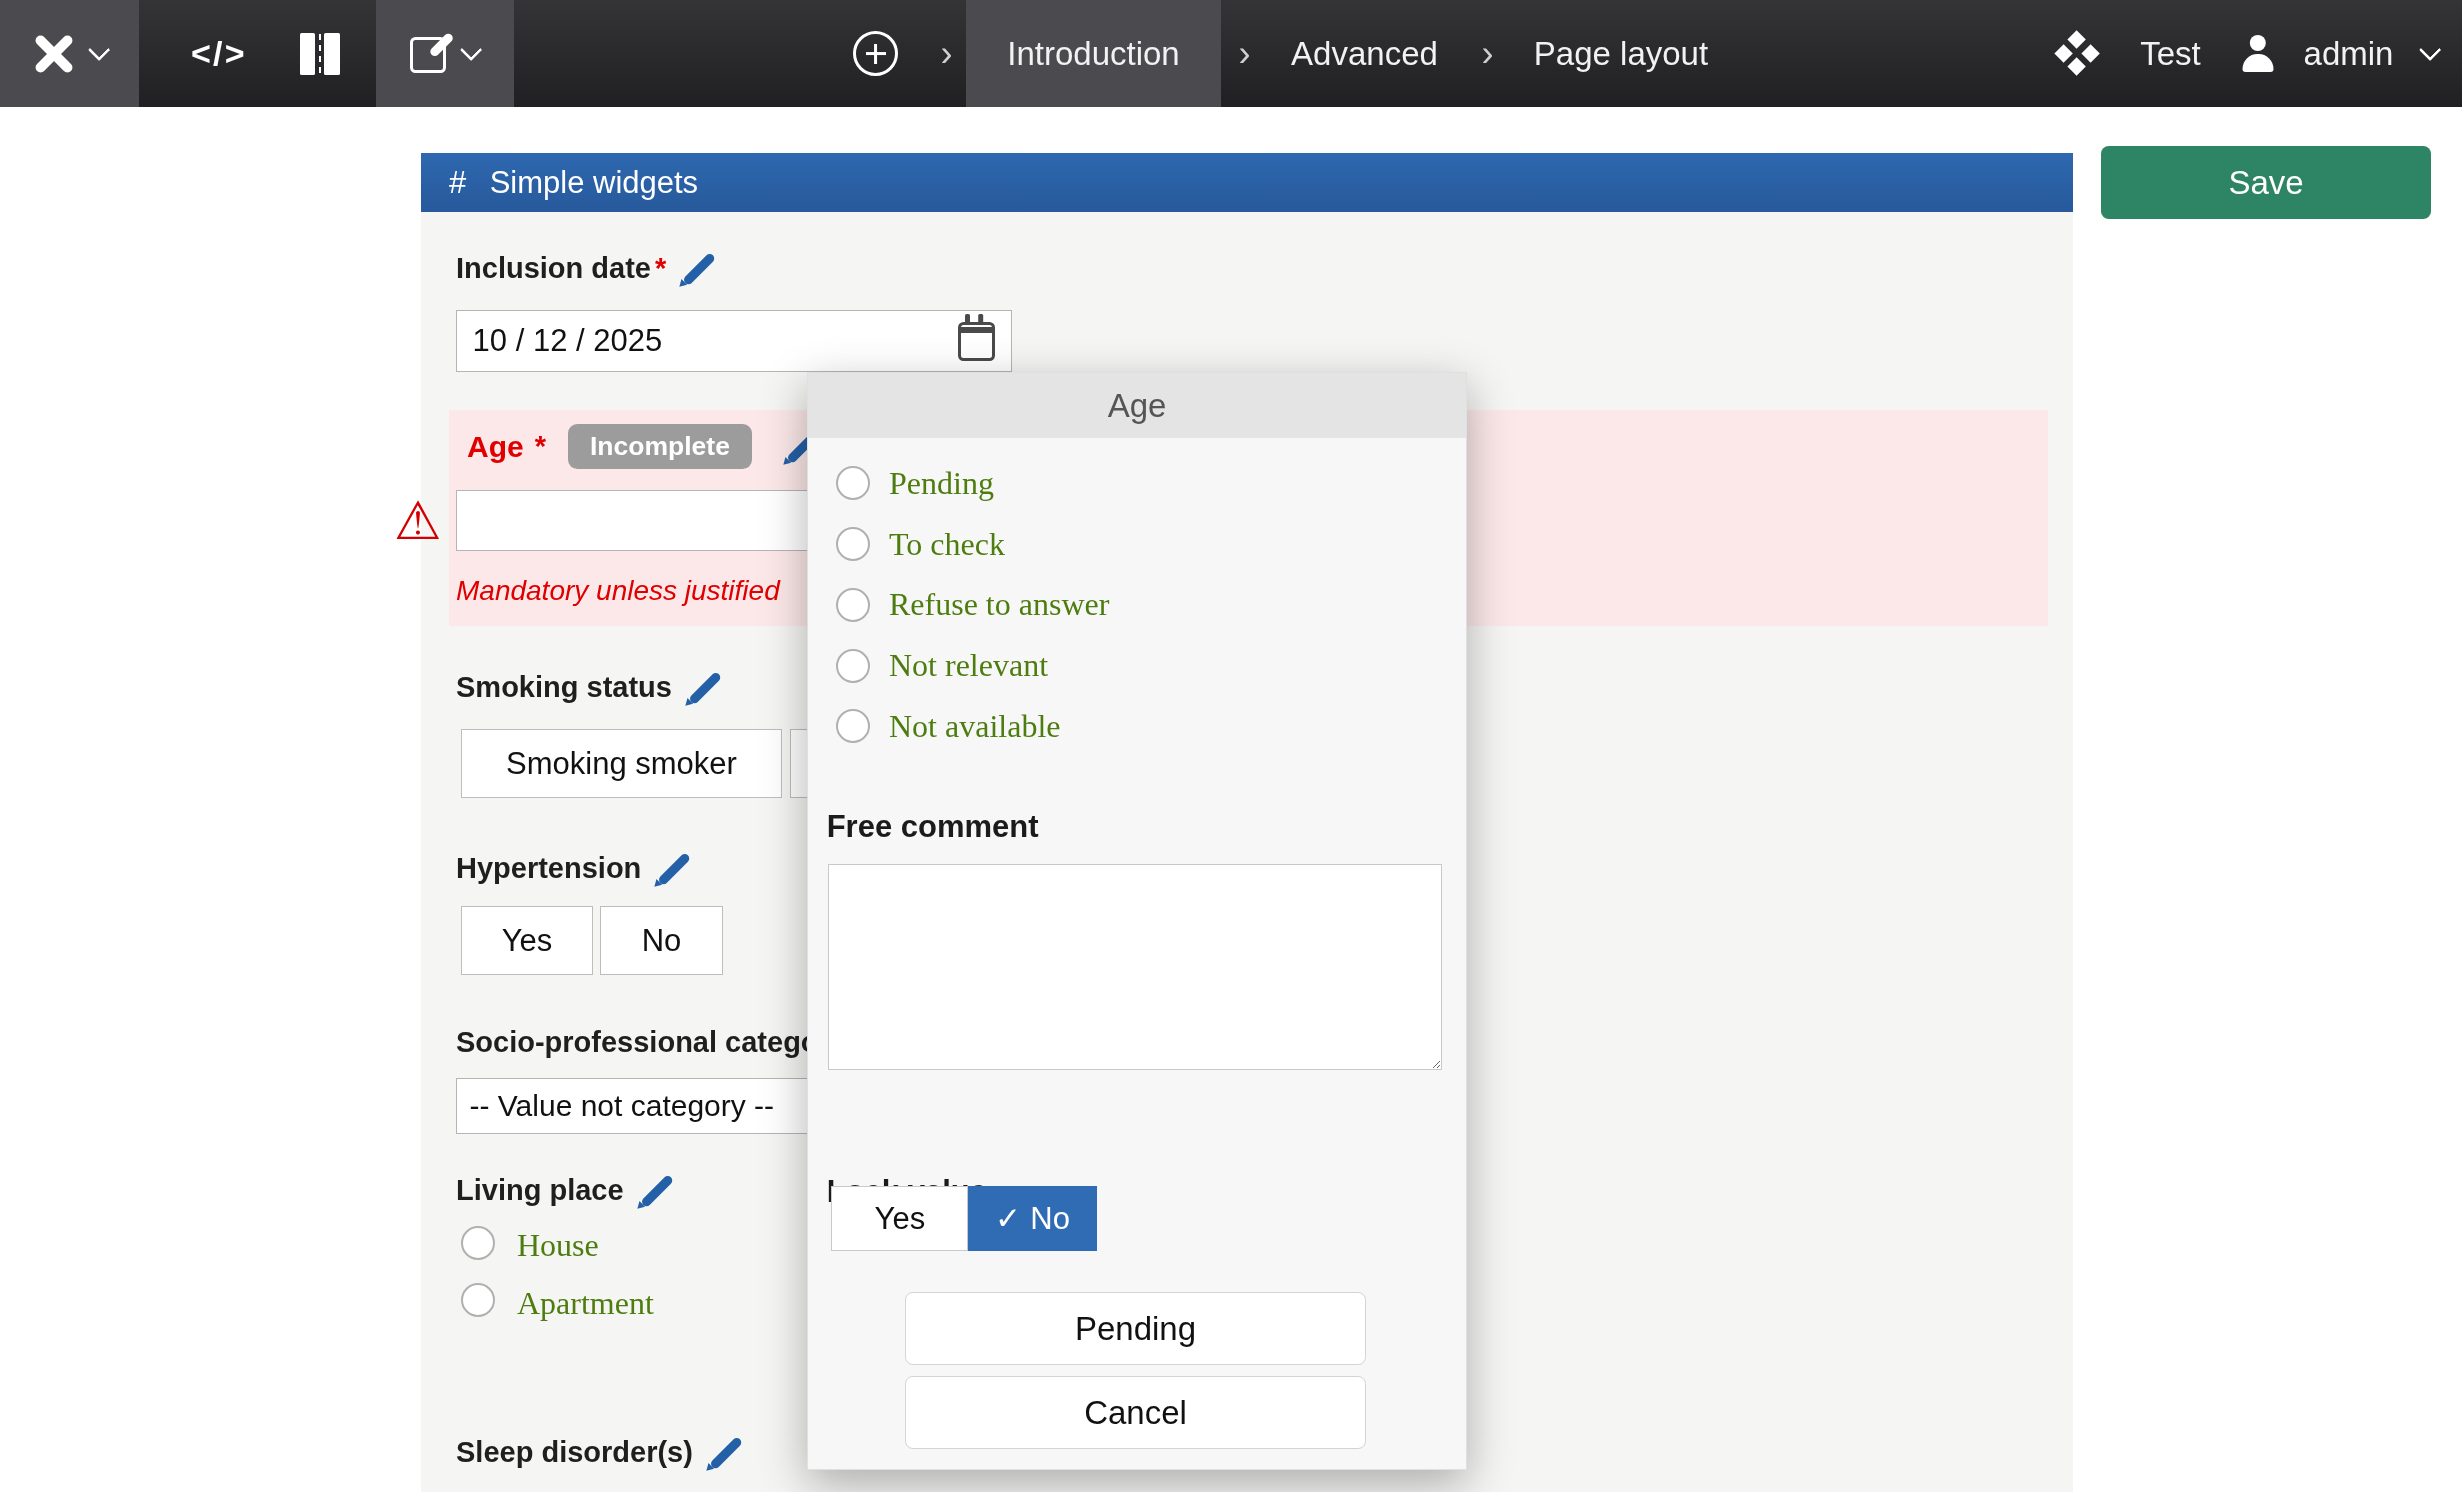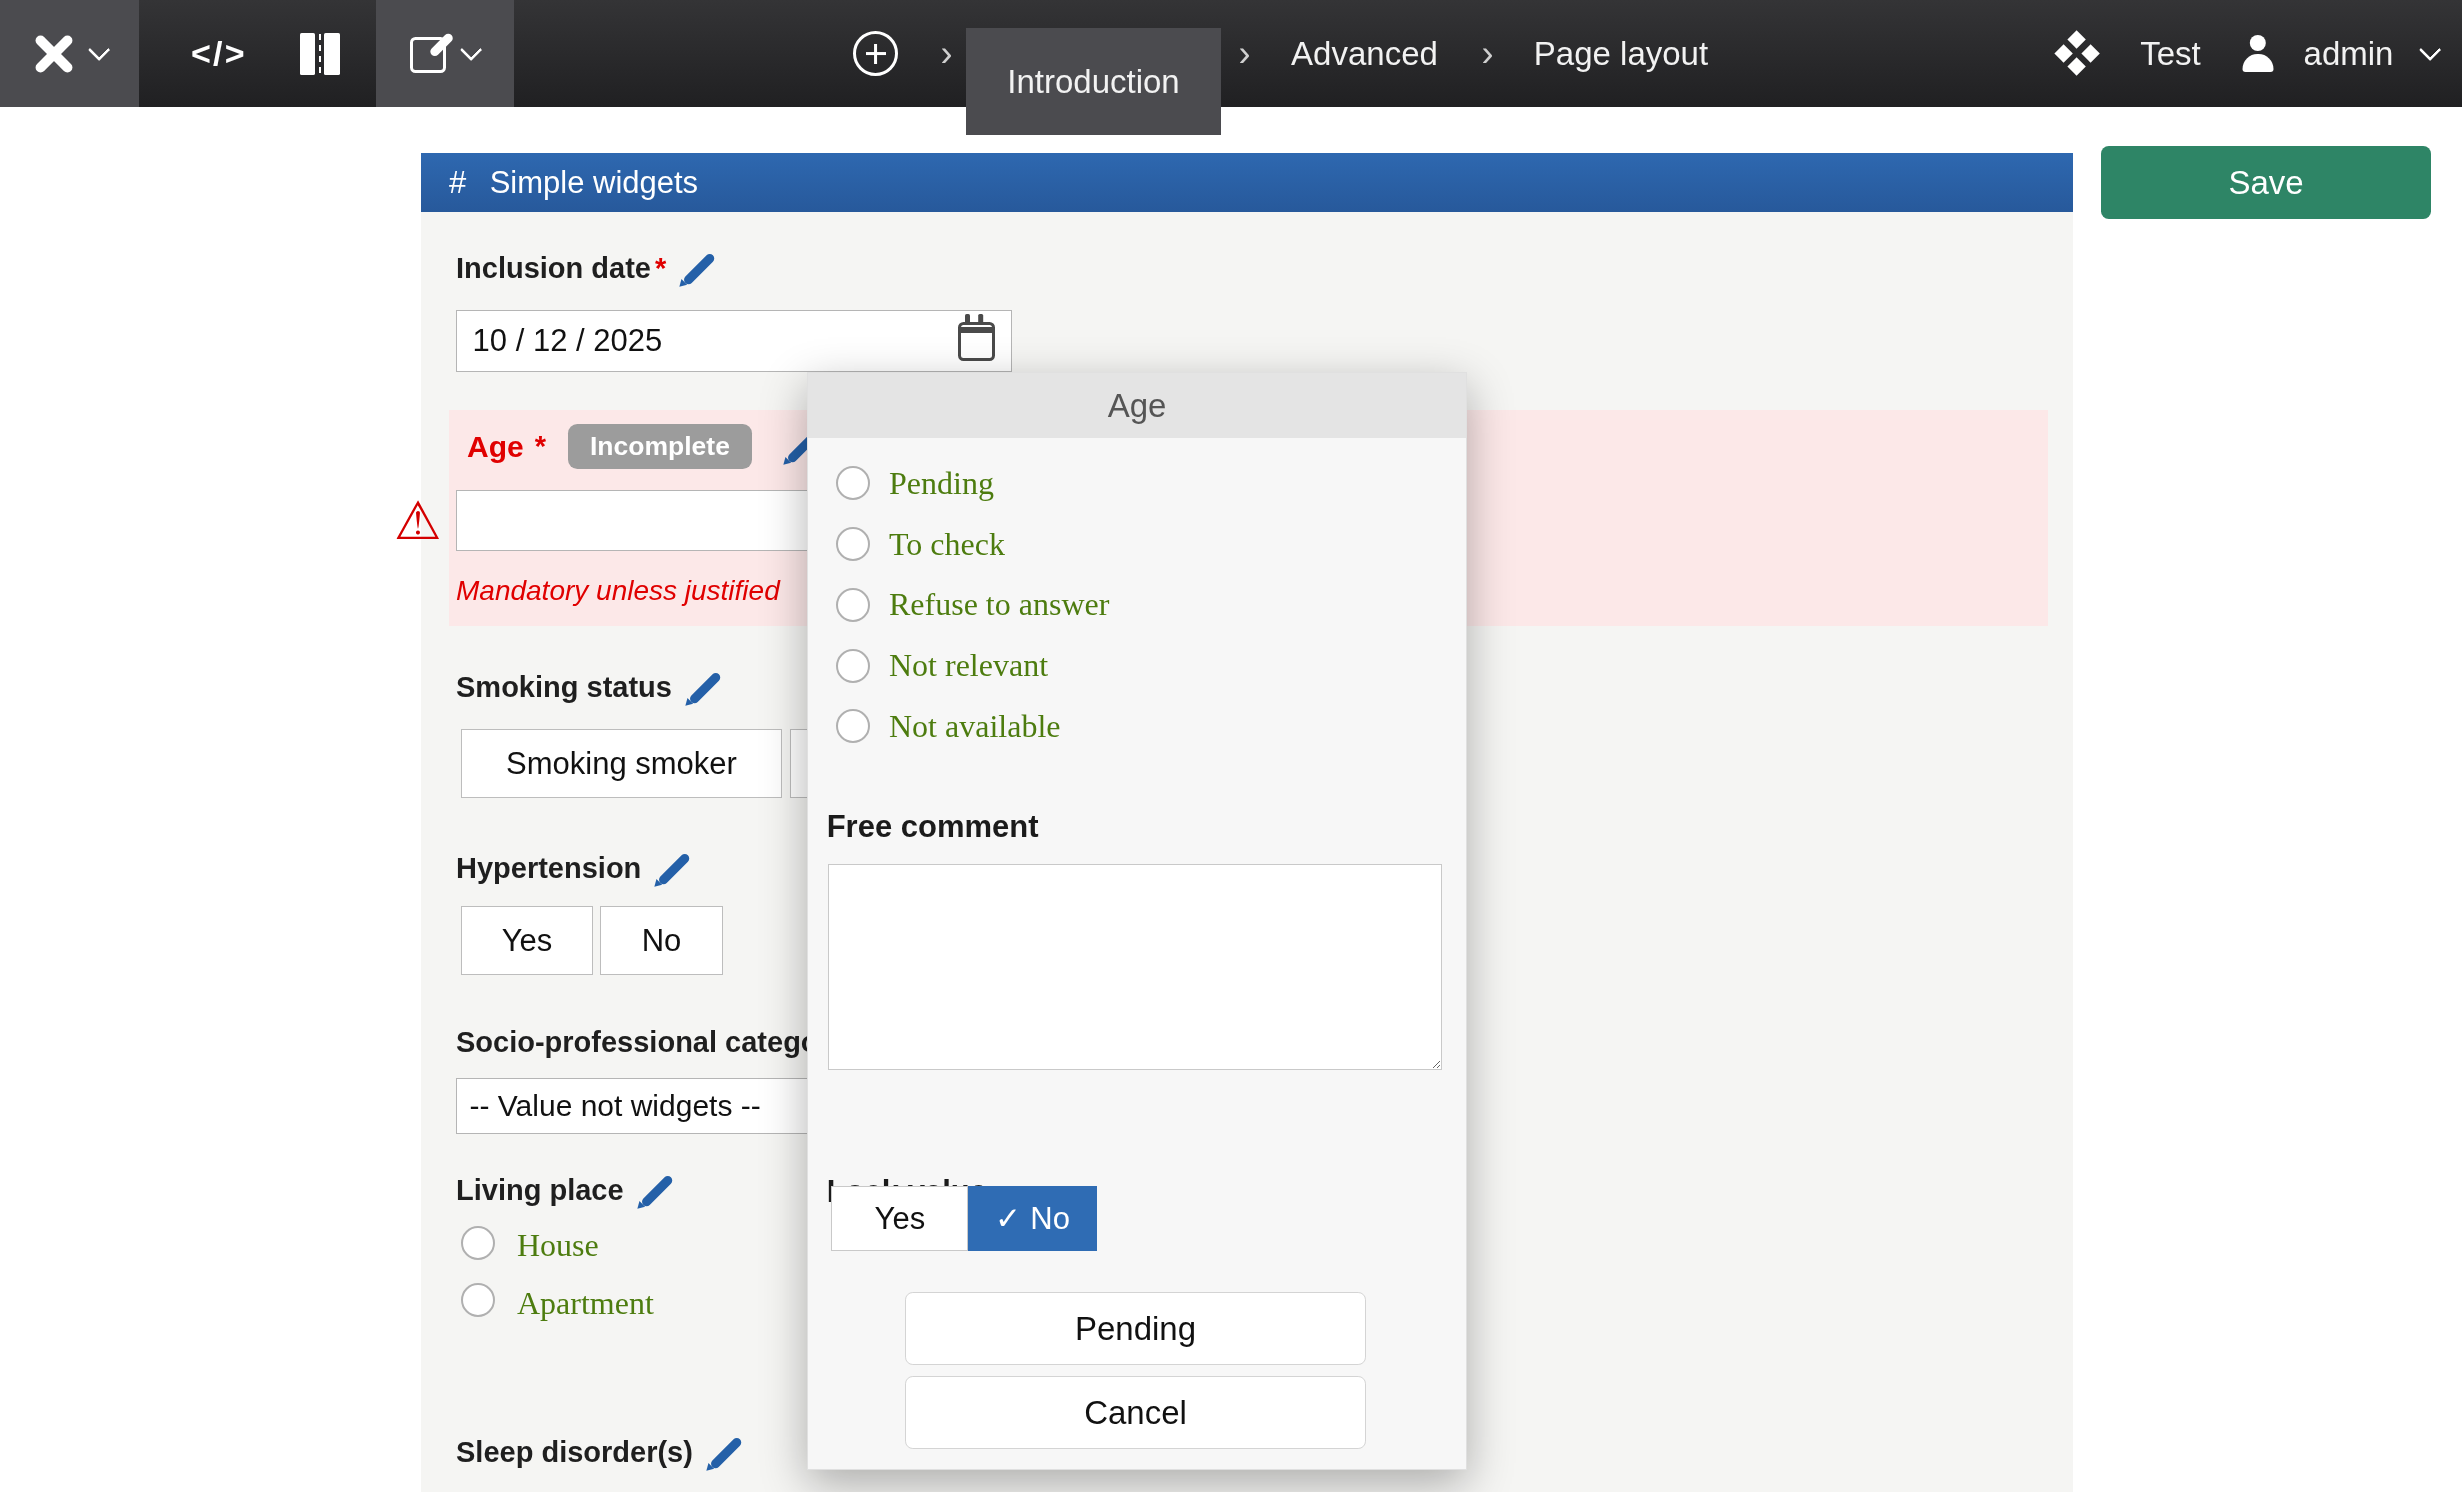--- a/index.html
+++ b/index.html
@@ -32,21 +32,21 @@
   .editic i{position:absolute;right:3.1px;top:-3.1px;width:9.3px;height:28px;background:#fff;border-radius:4.7px;
             transform:rotate(45deg);}
 
   .plusc{position:relative;width:39px;height:39px;border:3.1px solid #fff;border-radius:50%;}
   .plusc::before,.plusc::after{content:"";position:absolute;left:50%;top:50%;background:#fff;
      transform:translate(-50%,-50%);}
   .plusc::before{width:20px;height:3.9px;} .plusc::after{width:3.9px;height:20px;}
 
   .crumb-sep{color:#cfcfcf;font-size:36px;}
   .crumb-active{position:absolute;top:0;height:107px;background:#4b4b4f;display:flex;
-                align-items:center;justify-content:center;margin-top:28px;}
+                align-items:center;justify-content:center;}
 
   .dia{position:relative;width:45px;height:45px;}
   .dia i{position:absolute;width:13.2px;height:13.2px;background:#fff;transform:rotate(45deg);}
   .dia i.t{left:15.6px;top:2.3px;} .dia i.l{left:2.3px;top:15.6px;}
   .dia i.r{left:29px;top:15.6px;} .dia i.bo{left:15.6px;top:29px;}
 
   .person{position:relative;width:33px;height:37px;}
   .person::before{content:"";position:absolute;top:0;left:50%;transform:translateX(-50%);
      width:16.4px;height:16.4px;border-radius:50%;background:#fff;}
   .person::after{content:"";position:absolute;bottom:0;left:50%;transform:translateX(-50%);
@@ -247,21 +247,21 @@
     <span>Yes</span>
   </div>
   <div class="wbtn" style="left:600px;top:906px;width:123px;height:69px;">
     <span>No</span>
   </div>
 
   <div class="lblrow" style="left:456px;top:1023px;">
     <span class="lbl">Socio-professional category</span>
   </div>
   <div class="selectbox" style="left:456px;top:1078px;width:545px;height:56px;">
-    <span>-- Value not widgets --</span>
+    <span>-- Value not category --</span>
   </div>
 
   <div class="lblrow" style="left:456px;top:1171px;">
     <span class="lbl">Living place</span>
     <span class="pen">
         <i></i>
       </span>
   </div>
   <div class="radio" style="left:461px;top:1226px;"></div>
   <div class="rlabel" style="left:517px;top:1227px;">House</div>

